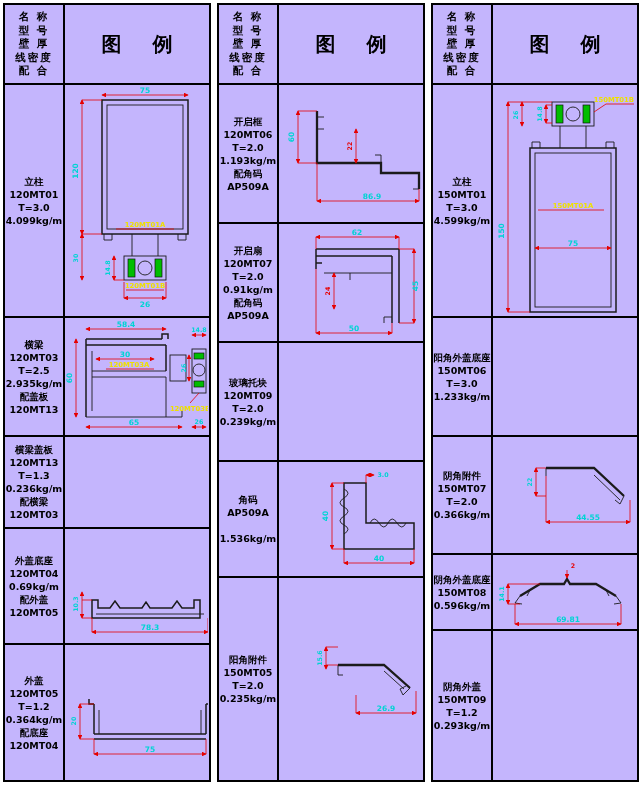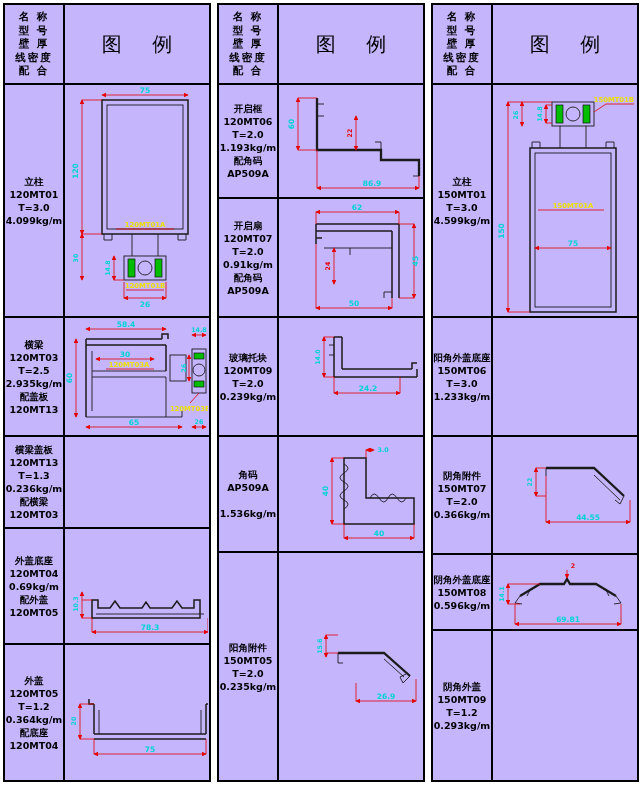--- a/index.html
+++ b/index.html
@@ -6,21 +6,21 @@
   .sheet{position:relative;width:642px;height:785px;background:#ffffff;overflow:hidden}
   .tg{position:absolute;top:3px;width:208px;height:779px;border:2px solid #000;background:#c4b5fd;
       display:flex;flex-direction:column;box-sizing:border-box}
   #g1{left:3px}#g2{left:217px}#g3{left:431px}
   .hrow{height:78px;display:flex;flex:0 0 auto}
   .row{display:flex;border-top:2px solid #000;flex:0 0 auto;box-sizing:border-box}
   .row.last{flex:1 1 auto}
   .lab{width:60px;border-right:2px solid #000;display:flex;flex-direction:column;align-items:center;
        justify-content:center;text-align:center;flex:0 0 auto;box-sizing:border-box}
   .hlab div{font-size:10.5px;font-weight:bold;line-height:13.5px;letter-spacing:2px;white-space:nowrap}
-  .legend{flex:1;display:flex;align-items:center;justify-content:center;font-size:20px;font-weight:normal;
+  .legend{flex:1;display:flex;align-items:center;justify-content:center;font-size:20px;font-weight:bold;
           letter-spacing:12px;padding-left:12px}
   .spec div{font-size:9.5px;font-weight:bold;line-height:13px;white-space:nowrap}
   .draw{flex:1;position:relative;overflow:hidden;display:flex;align-items:center;justify-content:center}
   svg{display:block}
   svg text{font-family:"DejaVu Sans",sans-serif}
   .d{fill:#00d4d4;font-size:7.5px;font-weight:bold}
   .ds{fill:#00d4d4;font-size:6.3px;font-weight:bold}
   .dr{fill:#e60000;font-size:6.3px;font-weight:bold}
   .tag{fill:#eee000;font-size:6.8px;font-weight:bold}
   .p{fill:none;stroke:#1b1b1b;stroke-width:1.5}
@@ -210,21 +210,21 @@
     <div class="lab hlab">
       <div>名 称</div>
       <div>型 号</div>
       <div>壁 厚</div>
       <div>线密度</div>
       <div>配 合</div>
     </div>
     <div class="legend">图 例</div>
   </div>
 
-  <div class="row" style="height:114px">
+  <div class="row" style="height:139px">
     <div class="lab spec">
       <div>开启框</div>
       <div>120MT06</div>
       <div>T=2.0</div>
       <div>1.193kg/m</div>
       <div>配角码</div>
       <div>AP509A</div>
     </div>
     <div class="draw">
       <svg width="142" height="110" viewBox="0 0 142 110">
@@ -275,35 +275,20 @@
     </div>
   </div>
 
   <div class="row" style="height:119px">
     <div class="lab spec">
       <div>玻璃托块</div>
       <div>120MT09</div>
       <div>T=2.0</div>
       <div>0.239kg/m</div>
     </div>
-    <div class="draw">
-      <svg width="142" height="115" viewBox="0 0 142 115">
-        <g>
-          <path class="p" d="M54,18 H62 M54,18 V58 M62,18 V50 M62,50 H132 M54,58 H137 M137,58 V50 M132,50 v-6 h5"></path>
-          <path class="pt" d="M54,26 h-5 M54,36 h-5"></path>
-        </g>
-        <g>
-          <line class="dl" x1="44" y1="18" x2="44" y2="58" marker-start="url(#ar)" marker-end="url(#ar)"></line>
-          <text class="ds" x="40" y="38" text-anchor="middle" transform="rotate(-90 40 38)">14.0</text>
-          <line class="dl" x1="54" y1="74" x2="120" y2="74" marker-start="url(#ar)" marker-end="url(#ar)"></line>
-          <text class="d" x="88" y="72" text-anchor="middle">24.2</text>
-          <path class="dl" d="M54,18 H44 M54,58 H44 M54,58 V74 M120,58 V74"></path>
-        </g>
-      </svg>
-    </div>
   </div>
 
 
   <div class="row" style="height:116px">
     <div class="lab spec">
       <div>角码</div>
       <div>AP509A</div>
       <div>&nbsp;</div>
       <div>1.536kg/m</div>
     </div>

